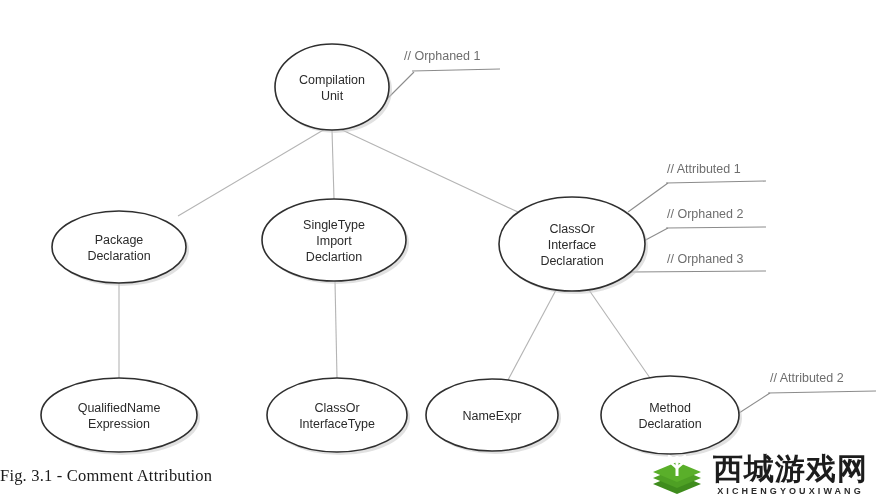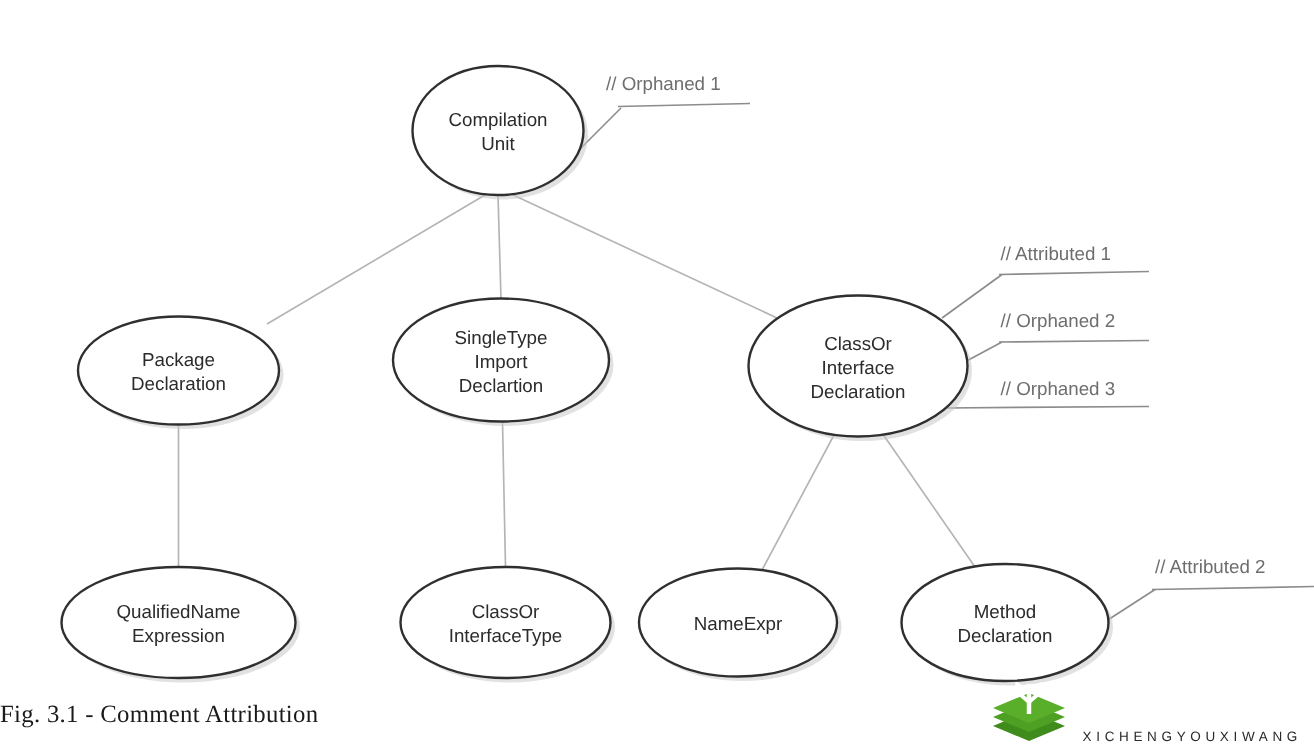--- a/index.html
+++ b/index.html
@@ -87,21 +87,21 @@
   #watermark-cn {
     font-family: "DejaVu Sans", sans-serif;
     font-size: 30px;
     font-weight: bold;
     color: #1c1c1c;
     letter-spacing: 1px;
   }
   #watermark-py {
     font-family: "Liberation Sans", sans-serif;
     font-size: 9px;
-    font-weight: normal;
+    font-weight: bold;
     color: #2a2a2a;
     letter-spacing: 3.1px;
     margin-top: 3px;
     text-align: center;
   }
 </style>
 </head>
 <body>
 
 <svg id="diagram-canvas" viewBox="0 0 876 500">
@@ -207,15 +207,16 @@
 
 <div id="watermark">
   <svg width="56" height="46" viewBox="0 0 56 46">
     <polygon points="4,34 28,24 52,34 28,44" fill="#3f8c1d"></polygon>
     <polygon points="4,28 28,18 52,28 28,38" fill="#4ea024"></polygon>
     <polygon points="4,22 28,12 52,22 28,32" fill="#5aaf2a"></polygon>
     <path d="M28 6 L28 26" stroke="#ffffff" stroke-width="3" fill="none"></path>
     <path d="M28 12 L20 6 M28 12 L36 6 M28 18 L21 12 M28 18 L35 12" stroke="#ffffff" stroke-width="2.6" fill="none" stroke-linecap="round"></path>
   </svg>
   <div id="watermark-text-block">
+    <div id="watermark-cn">西城游戏网</div>
     <div id="watermark-py">XICHENGYOUXIWANG</div>
   </div>
 </div>
 
 </body></html>

